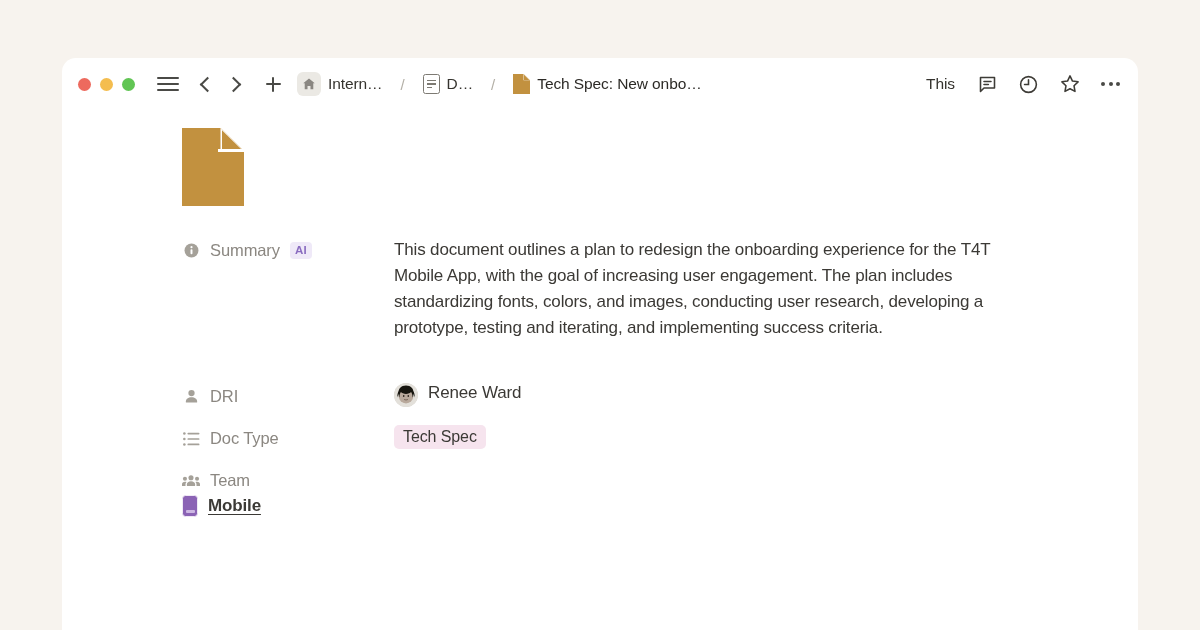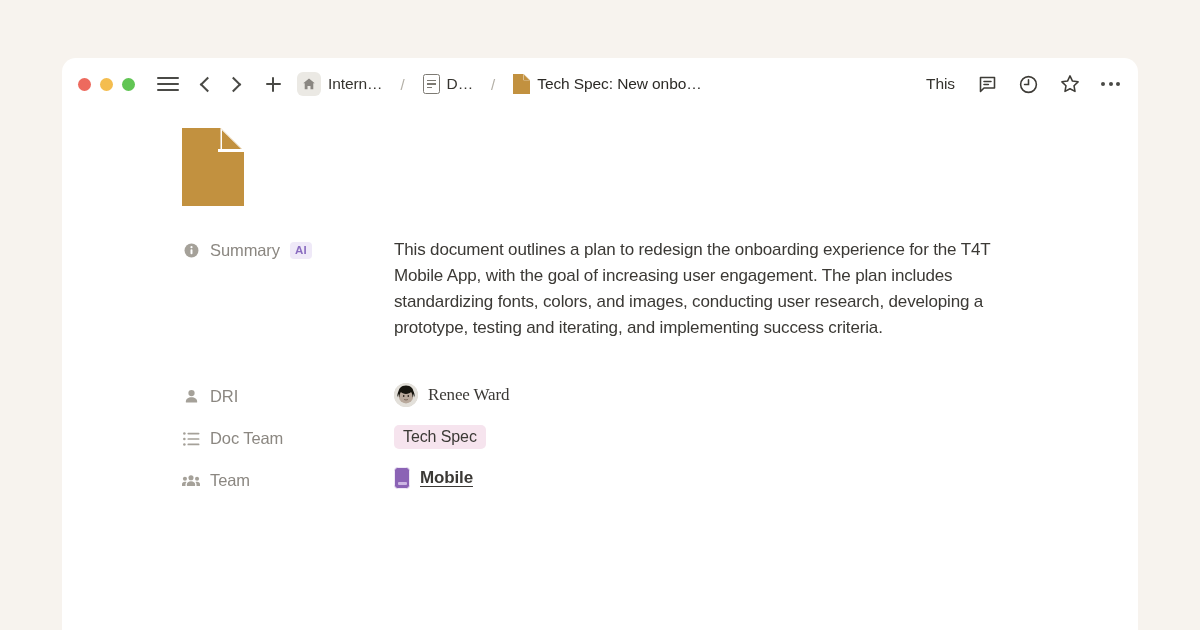--- a/index.html
+++ b/index.html
@@ -259,23 +259,21 @@
   .summary-text {
     font-size: 17px;
     line-height: 26px;
     color: #3b3935;
     max-width: 618px;
     letter-spacing: -0.15px;
   }
 
   .person {
     display: flex;
-    align-items: center;
     gap: 10px;
-    font-family: Liberation Serif, serif;
   }
   .avatar {
     width: 24px; height: 24px;
     border-radius: 50%;
     overflow: hidden;
     flex: none;
     background: #d8d4cd;
     position: relative;
   }
   .avatar svg { display: block; }
@@ -484,28 +482,28 @@
             <span class="key-icon">
               <svg width="17" height="16" viewBox="0 0 20 18" fill="#a5a199">
                 <circle cx="1.6" cy="2.6" r="1.5"></circle>
                   <rect x="5.2" y="1.6" width="14.2" height="2" rx="1"></rect>
                 <circle cx="1.6" cy="9" r="1.5"></circle>
                   <rect x="5.2" y="8" width="14.2" height="2" rx="1"></rect>
                 <circle cx="1.6" cy="15.4" r="1.5"></circle>
                   <rect x="5.2" y="14.4" width="14.2" height="2" rx="1"></rect>
               </svg>
             </span>
-            <span class="prop-key-label">Doc Team</span>
+            <span class="prop-key-label">Doc Type</span>
           </div>
           <div class="prop-val">
             <span class="pill">Tech Spec</span>
           </div>
         </div>
 
-        <div class="prop-row" style="margin-top:14px;">
+        <div class="prop-row" style="margin-top:14px;flex-direction:column;">
           <div class="prop-key">
             <span class="key-icon">
               <svg width="18" height="16" viewBox="0 0 22 18" fill="#a5a199">
                 <circle cx="11" cy="5" r="3.1"></circle>
                 <path d="M11 9.4c-3 0-5 1.7-5 3.5V15h10v-2.1c0-1.8-2-3.5-5-3.5z"></path>
                 <circle cx="3.6" cy="6.2" r="2.5"></circle>
                 <path d="M3.6 10c-2.2 0-3.6 1.3-3.6 2.7V15h4.3v-2.1c0-1.1.5-2.1 1.3-2.8-.6-.1-1.3-.1-2-.1z"></path>
                 <circle cx="18.4" cy="6.2" r="2.5"></circle>
                 <path d="M18.4 10c2.2 0 3.6 1.3 3.6 2.7V15h-4.3v-2.1c0-1.1-.5-2.1-1.3-2.8.6-.1 1.3-.1 2-.1z"></path>
               </svg>

